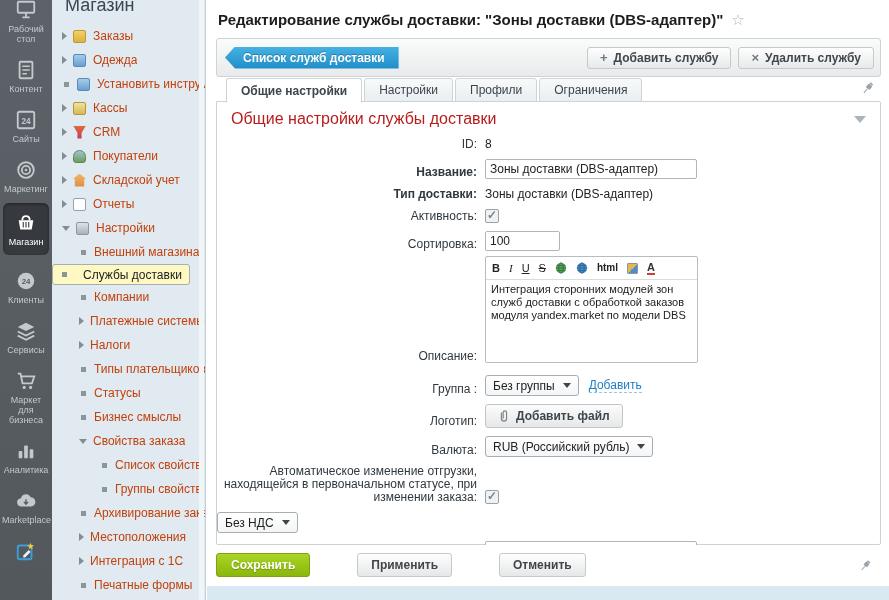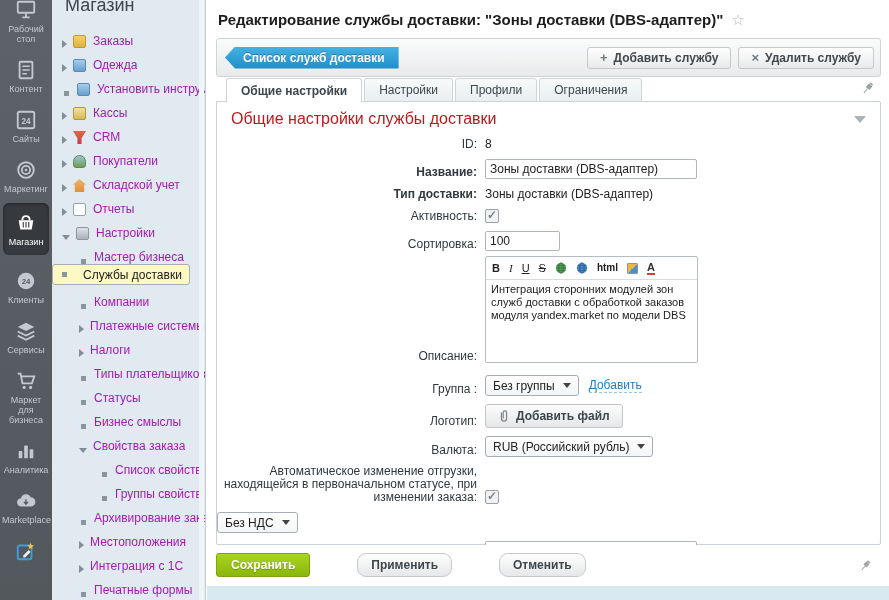--- a/index.html
+++ b/index.html
@@ -17,21 +17,21 @@
     padding:9px 0 8px 0; color:#fff; box-shadow:inset 0 1px 3px rgba(0,0,0,.4); }
   .rail-item.active .ricon { color:#fff; }
   .rail-item.cut { margin-bottom:0; }
   .rlabel { display:block; padding:0 2px; }
 
   
   .sidebar { position:absolute; left:52px; top:0; width:154px; height:600px;
     background:#e0eaf0; border-right:1px solid #c2cfd6; }
   .sb-scroll { position:absolute; right:1px; top:0; width:5px; height:600px; background:#f0f5f8; }
   .sb-title { font-size:18px; color:#3c464e; margin:-5px 0 8px 13px; white-space:nowrap; }
-  .mi { height:24px; display:flex; align-items:flex-end; cursor:pointer; color:#a21caf; white-space:nowrap; overflow:hidden; }
+  .mi { height:24px; display:flex; align-items:center; cursor:pointer; color:#c2410c; white-space:nowrap; overflow:hidden; }
   .mi.sel { background:#fef9c3; }
   .mi .mi-t { overflow:hidden; text-overflow:clip; }
   .l1 { padding-left:10px; }
   .l2 { padding-left:27px; }
   .l3 { padding-left:48px; }
   .tr-r,.tr-d { width:0; height:0; display:inline-block; flex:none; margin-right:6px; }
   .tr-r { border-left:5px solid #828d94; border-top:4px solid transparent; border-bottom:4px solid transparent; }
   .tr-d { border-top:5px solid #828d94; border-left:4px solid transparent; border-right:4px solid transparent; }
   .sq  { width:5px; height:5px; background:#8b959c; display:inline-block; flex:none; margin:0 8px 0 2px; }
   .ic { width:13px; height:13px; display:inline-block; flex:none; margin-right:7px; border-radius:2px; }
@@ -111,21 +111,21 @@
   .btn-file { display:inline-flex; align-items:center; gap:6px; height:24px; padding:0 12px;
     background:linear-gradient(#fcfcfc,#e6e7e8); border:1px solid #c2c6c9; border-radius:3px;
     font-weight:bold; color:#3e464d; cursor:pointer; }
   .clip { width:12px; height:14px; color:#7b858c; }
 
   .footer { position:absolute; left:9px; right:8px; top:545px; height:40px; background:#fff;
     display:flex; align-items:center;gap:40px; }
   .btn-save { height:24px; padding:0 14px; border:1px solid #7ca312; border-radius:3px;
     background:linear-gradient(#a9d525,#8bb60b); color:#fff; font-weight:bold; font-size:12px;
     cursor:pointer; text-shadow:0 1px 1px rgba(0,0,0,.25); margin-right:7px; }
-  .btn-foot { height:24px; padding:0 13px; border:1px solid #c5c9cc; border-radius:9px;
+  .btn-foot { height:24px; padding:0 13px; border:1px solid #c5c9cc; border-radius:3px;
     background:linear-gradient(#fefefe,#e6e7e8); color:#3e464d; font-weight:bold; font-size:12px;
     cursor:pointer; margin-right:7px; }
   .pin-bottom { margin-left:auto; width:15px; height:15px; color:#9aa4ab; cursor:pointer; margin-right:8px; }
   .bottom-strip { position:absolute; left:0; right:0; top:586px; height:14px; background:#d9e9f1; }
 </style>
 </head>
 <body>
 
 <div class="rail">
   <div class="rail-item first">
@@ -256,21 +256,21 @@
       <span class="mi-t">Отчеты</span>
     </div>
   <div class="mi l1">
       <i class="tr-d"></i>
       <i class="ic ic-toolbox"></i>
       <span class="mi-t">Настройки</span>
     </div>
 
   <div class="mi l2">
       <i class="sq"></i>
-      <span class="mi-t">Мастер бизнеса</span>
+      <span class="mi-t">Внешний магазина</span>
     </div>
   <div class="mi l2 sel">
       <i class="sq"></i>
       <span class="mi-t">Службы доставки</span>
     </div>
   <div class="mi l2">
       <i class="sq"></i>
       <span class="mi-t">Компании</span>
     </div>
   <div class="mi l2">

